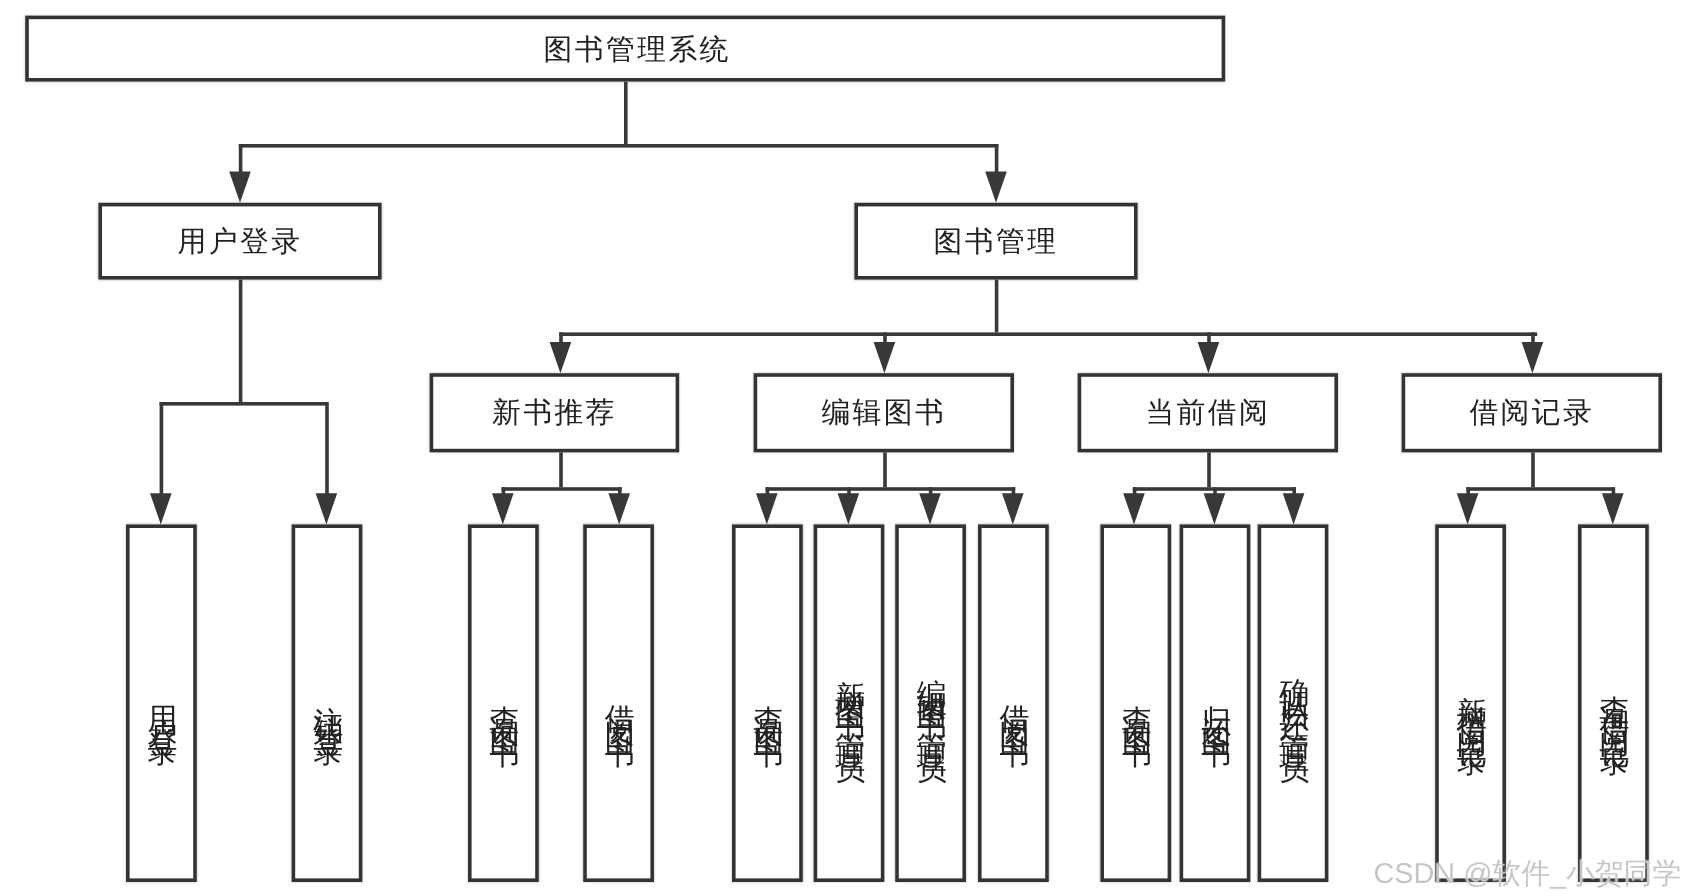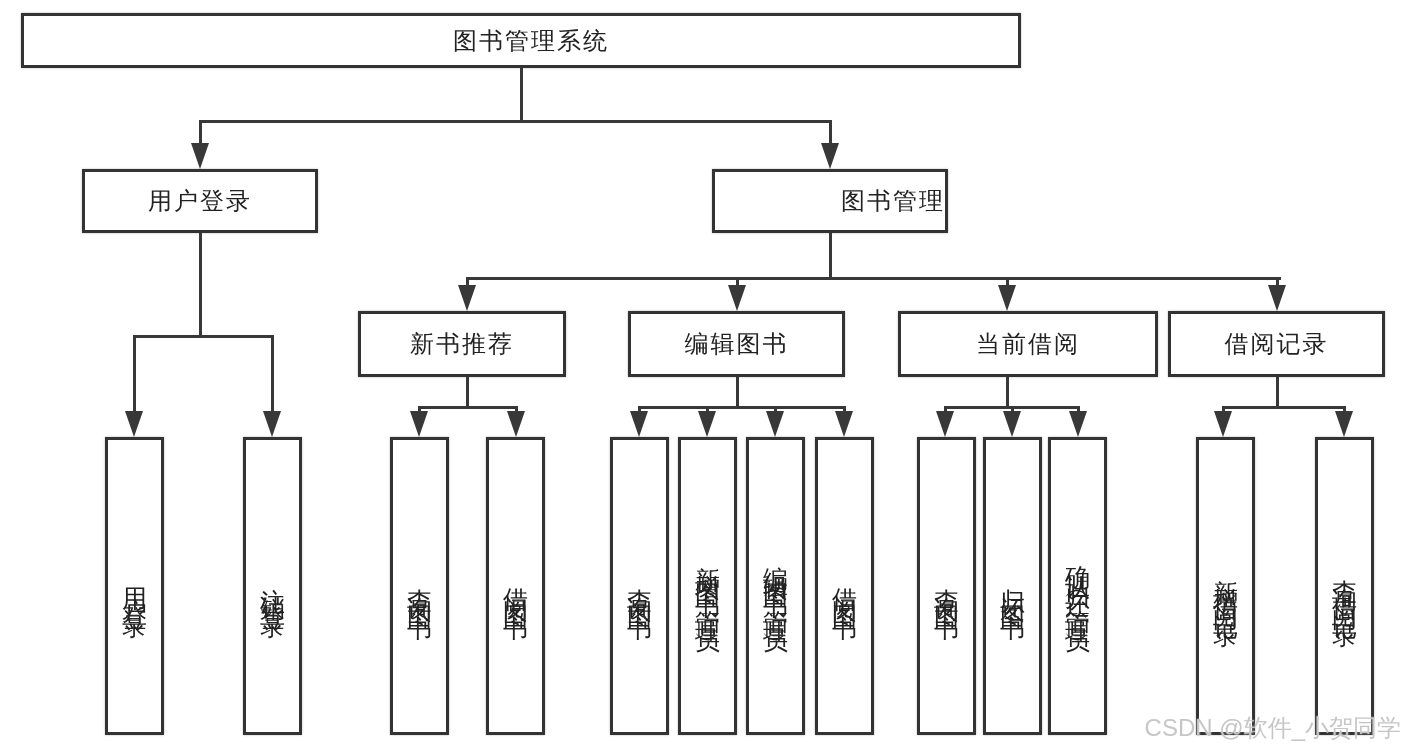--- a/index.html
+++ b/index.html
@@ -44,21 +44,21 @@
   <div class="vline" style="left:520px; top:68px; height:52px;"></div>
   <div class="hline" style="left:199px; top:120px; width:633px;"></div>
   <div class="vline" style="left:199px; top:120px; height:25px;"></div>
   <div class="arrow" style="left:191px; top:143px;"></div>
   <div class="vline" style="left:829px; top:120px; height:25px;"></div>
   <div class="arrow" style="left:821px; top:143px;"></div>
 
   <div class="node hnode" style="left:82px; top:169px; width:236px; height:64px;">
     <span>用户登录</span>
   </div>
-  <div class="node hnode" style="left:712px; top:169px; width:236px; height:64px;justify-content:flex-end;">
+  <div class="node hnode" style="left:712px; top:169px; width:236px; height:64px;">
     <span>图书管理</span>
   </div>
 
   <div class="vline" style="left:199px; top:233px; height:102px;"></div>
   <div class="hline" style="left:133px; top:335px; width:140px;"></div>
   <div class="vline" style="left:133px; top:335px; height:78px;"></div>
   <div class="arrow" style="left:125px; top:411px;"></div>
   <div class="vline" style="left:271px; top:335px; height:78px;"></div>
   <div class="arrow" style="left:263px; top:411px;"></div>
 
@@ -72,21 +72,21 @@
   <div class="arrow" style="left:998px; top:285px;"></div>
   <div class="vline" style="left:1276px; top:277px; height:10px;"></div>
   <div class="arrow" style="left:1268px; top:285px;"></div>
 
   <div class="node hnode" style="left:358px; top:311px; width:208px; height:66px;">
     <span>新书推荐</span>
   </div>
   <div class="node hnode" style="left:628px; top:311px; width:217px; height:66px;">
     <span>编辑图书</span>
   </div>
-  <div class="node hnode" style="left:898px; top:311px; width:260px; height:66px;">
+  <div class="node hnode" style="left:898px; top:311px; width:217px; height:66px;">
     <span>当前借阅</span>
   </div>
   <div class="node hnode" style="left:1168px; top:311px; width:217px; height:66px;">
     <span>借阅记录</span>
   </div>
 
   <div class="vline" style="left:466px; top:377px; height:29px;"></div>
   <div class="hline" style="left:418px; top:406px; width:100px;"></div>
   <div class="vline" style="left:418px; top:406px; height:9px;"></div>
   <div class="arrow" style="left:410px; top:411px;"></div>

